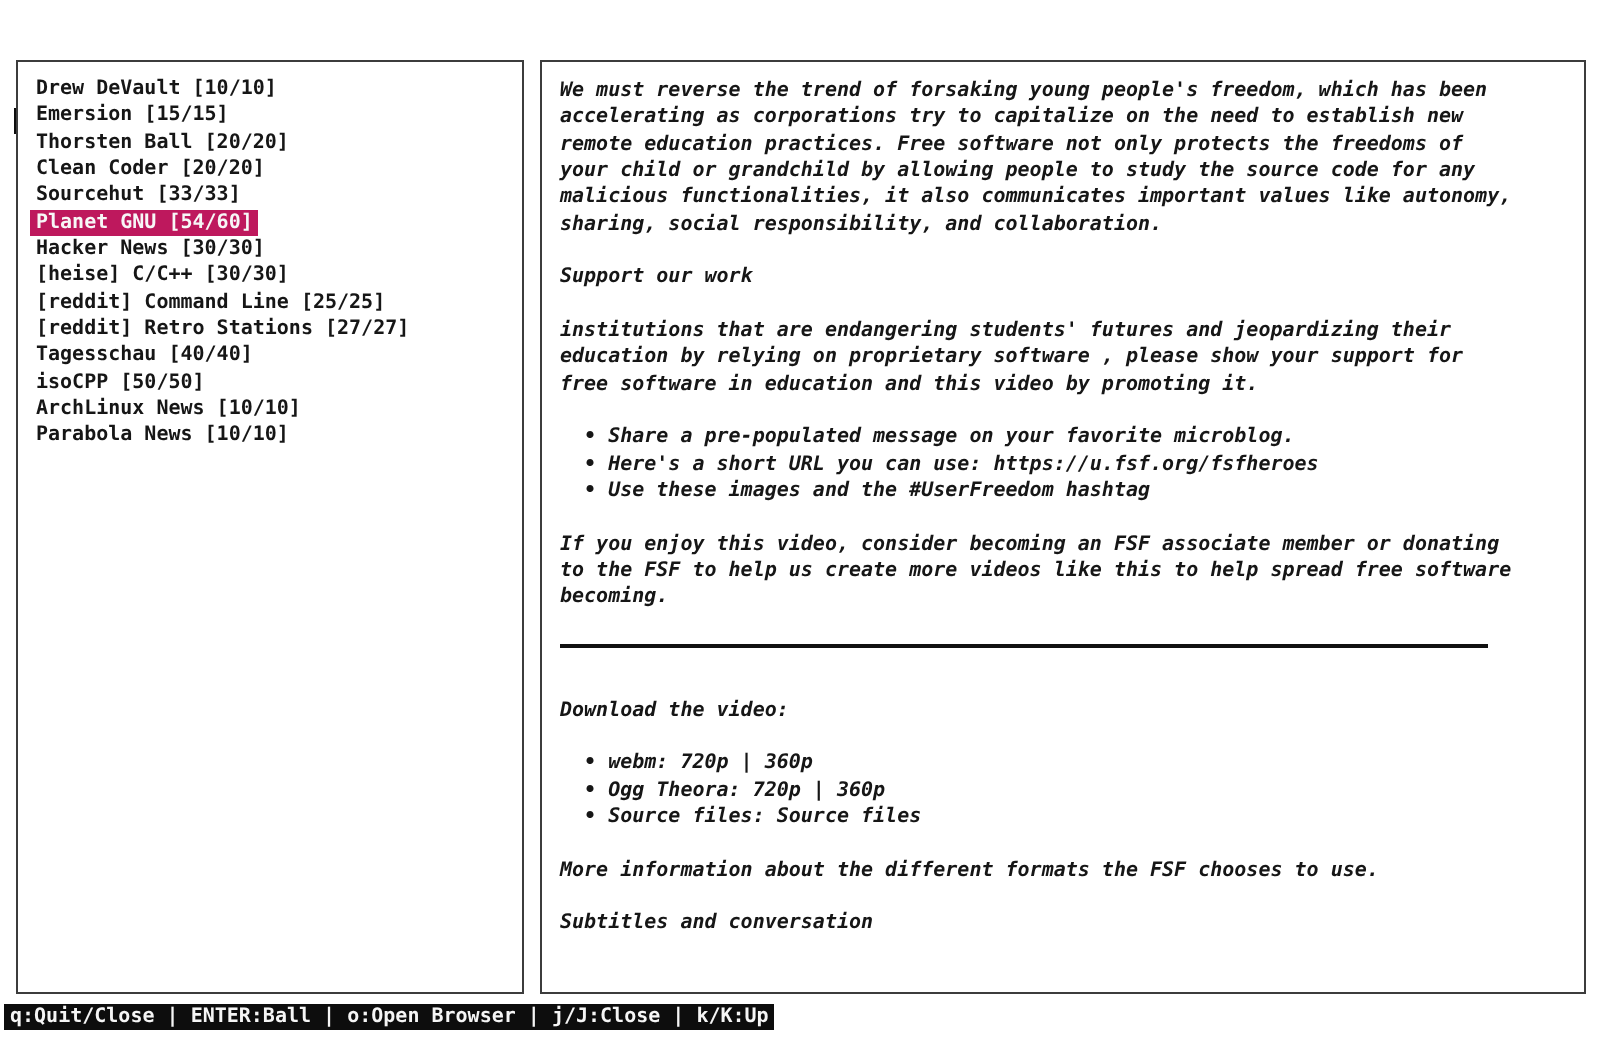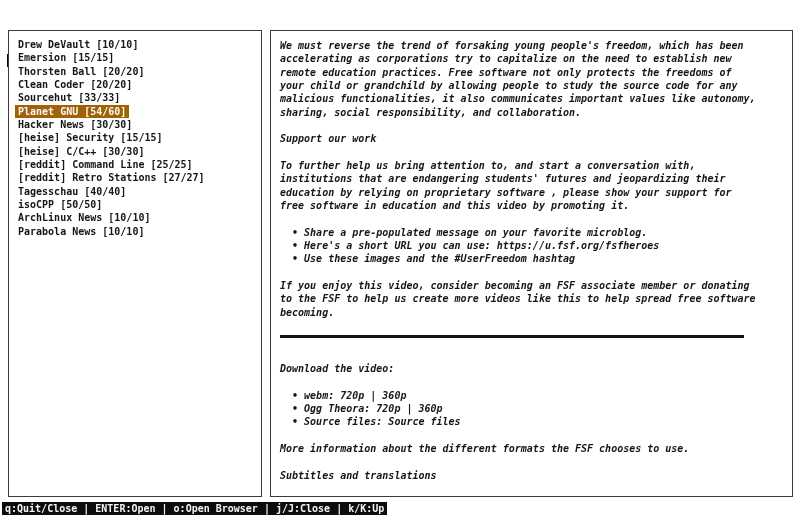--- a/index.html
+++ b/index.html
@@ -36,21 +36,21 @@
     width: 254px;
     padding: 7px 18px 0 3px;
   }
   .feed-row {
     height: 13.33px;
     line-height: 13.33px;
     white-space: pre;
     padding-left: 6px;
   }
   .feed-row.selected .feed-label {
-    background: #a16207;
+    background: #be185d;
     color: #f7f7f7;
     padding: 1px 3px;
     margin-left: -3px;
     text-align: right;
   }
   .content-panel {
     left: 270px;
     width: 523px;
     padding: 8px 6px 0 9px;
   }
@@ -84,21 +84,20 @@
 
 <div class="panel feed-panel">
   <div>
       <div class="feed-row"><span class="feed-label">Drew DeVault [10/10]</span></div>
       <div class="feed-row"><span class="feed-label">Emersion [15/15]</span></div>
       <div class="feed-row"><span class="feed-label">Thorsten Ball [20/20]</span></div>
       <div class="feed-row"><span class="feed-label">Clean Coder [20/20]</span></div>
       <div class="feed-row"><span class="feed-label">Sourcehut [33/33]</span></div>
       <div class="feed-row selected"><span class="feed-label">Planet GNU [54/60]</span></div>
       <div class="feed-row"><span class="feed-label">Hacker News [30/30]</span></div>
-      <div class="feed-row"><span class="feed-label">[heise] Security [15/15]</span></div>
       <div class="feed-row"><span class="feed-label">[heise] C/C++ [30/30]</span></div>
       <div class="feed-row"><span class="feed-label">[reddit] Command Line [25/25]</span></div>
       <div class="feed-row"><span class="feed-label">[reddit] Retro Stations [27/27]</span></div>
       <div class="feed-row"><span class="feed-label">Tagesschau [40/40]</span></div>
       <div class="feed-row"><span class="feed-label">isoCPP [50/50]</span></div>
       <div class="feed-row"><span class="feed-label">ArchLinux News [10/10]</span></div>
       <div class="feed-row"><span class="feed-label">Parabola News [10/10]</span></div>
     </div>
 </div>
 
@@ -106,21 +105,20 @@
   <div>
       <div class="art-line">We must reverse the trend of forsaking young people's freedom, which has been</div>
       <div class="art-line">accelerating as corporations try to capitalize on the need to establish new</div>
       <div class="art-line">remote education practices. Free software not only protects the freedoms of</div>
       <div class="art-line">your child or grandchild by allowing people to study the source code for any</div>
       <div class="art-line">malicious functionalities, it also communicates important values like autonomy,</div>
       <div class="art-line">sharing, social responsibility, and collaboration.</div>
       <div class="art-line"></div>
       <div class="art-line">Support our work</div>
       <div class="art-line"></div>
-      <div class="art-line">To further help us bring attention to, and start a conversation with,</div>
       <div class="art-line">institutions that are endangering students' futures and jeopardizing their</div>
       <div class="art-line">education by relying on proprietary software , please show your support for</div>
       <div class="art-line">free software in education and this video by promoting it.</div>
       <div class="art-line"></div>
       <div class="art-line">  • Share a pre-populated message on your favorite microblog.</div>
       <div class="art-line">  • Here's a short URL you can use: https://u.fsf.org/fsfheroes</div>
       <div class="art-line">  • Use these images and the #UserFreedom hashtag</div>
       <div class="art-line"></div>
       <div class="art-line">If you enjoy this video, consider becoming an FSF associate member or donating</div>
       <div class="art-line">to the FSF to help us create more videos like this to help spread free software</div>
@@ -129,17 +127,17 @@
       <div class="art-line"><div class="rule-bar"></div></div>
       <div class="art-line"></div>
       <div class="art-line">Download the video:</div>
       <div class="art-line"></div>
       <div class="art-line">  • webm: 720p | 360p</div>
       <div class="art-line">  • Ogg Theora: 720p | 360p</div>
       <div class="art-line">  • Source files: Source files</div>
       <div class="art-line"></div>
       <div class="art-line">More information about the different formats the FSF chooses to use.</div>
       <div class="art-line"></div>
-      <div class="art-line">Subtitles and translations</div>
+      <div class="art-line">Subtitles and conversation</div>
     </div>
 </div>
 
-<div class="status-bar"><span>q:Quit/Close</span> | <span>ENTER:Open</span> | <span>o:Open Browser</span> | <span>j/J:Close</span> | <span>k/K:Up</span></div>
+<div class="status-bar"><span>q:Quit/Close</span> | <span>ENTER:Ball</span> | <span>o:Open Browser</span> | <span>j/J:Close</span> | <span>k/K:Up</span></div>
 
 </body></html>

